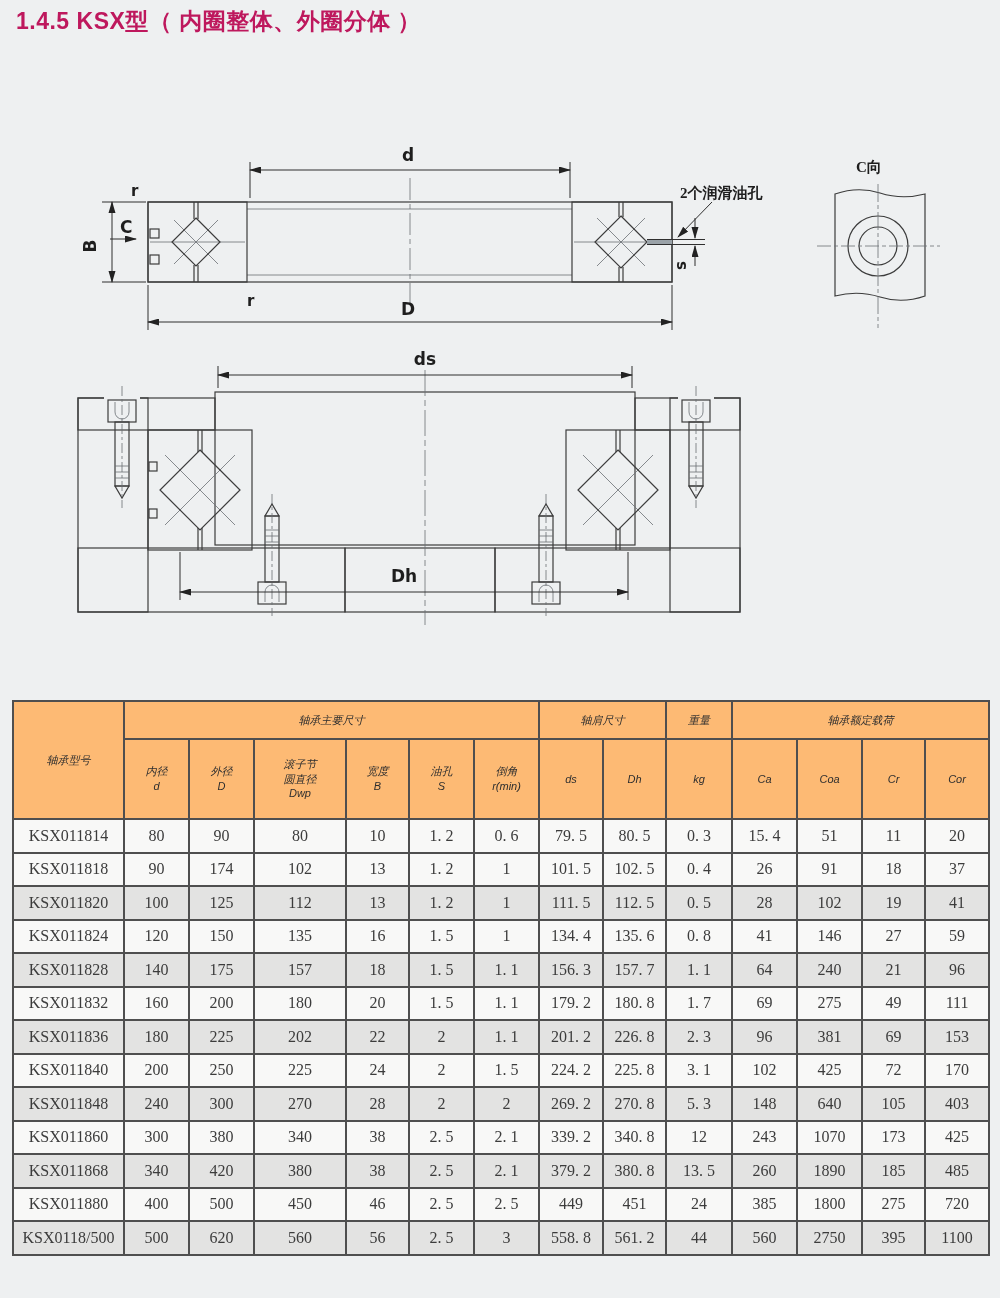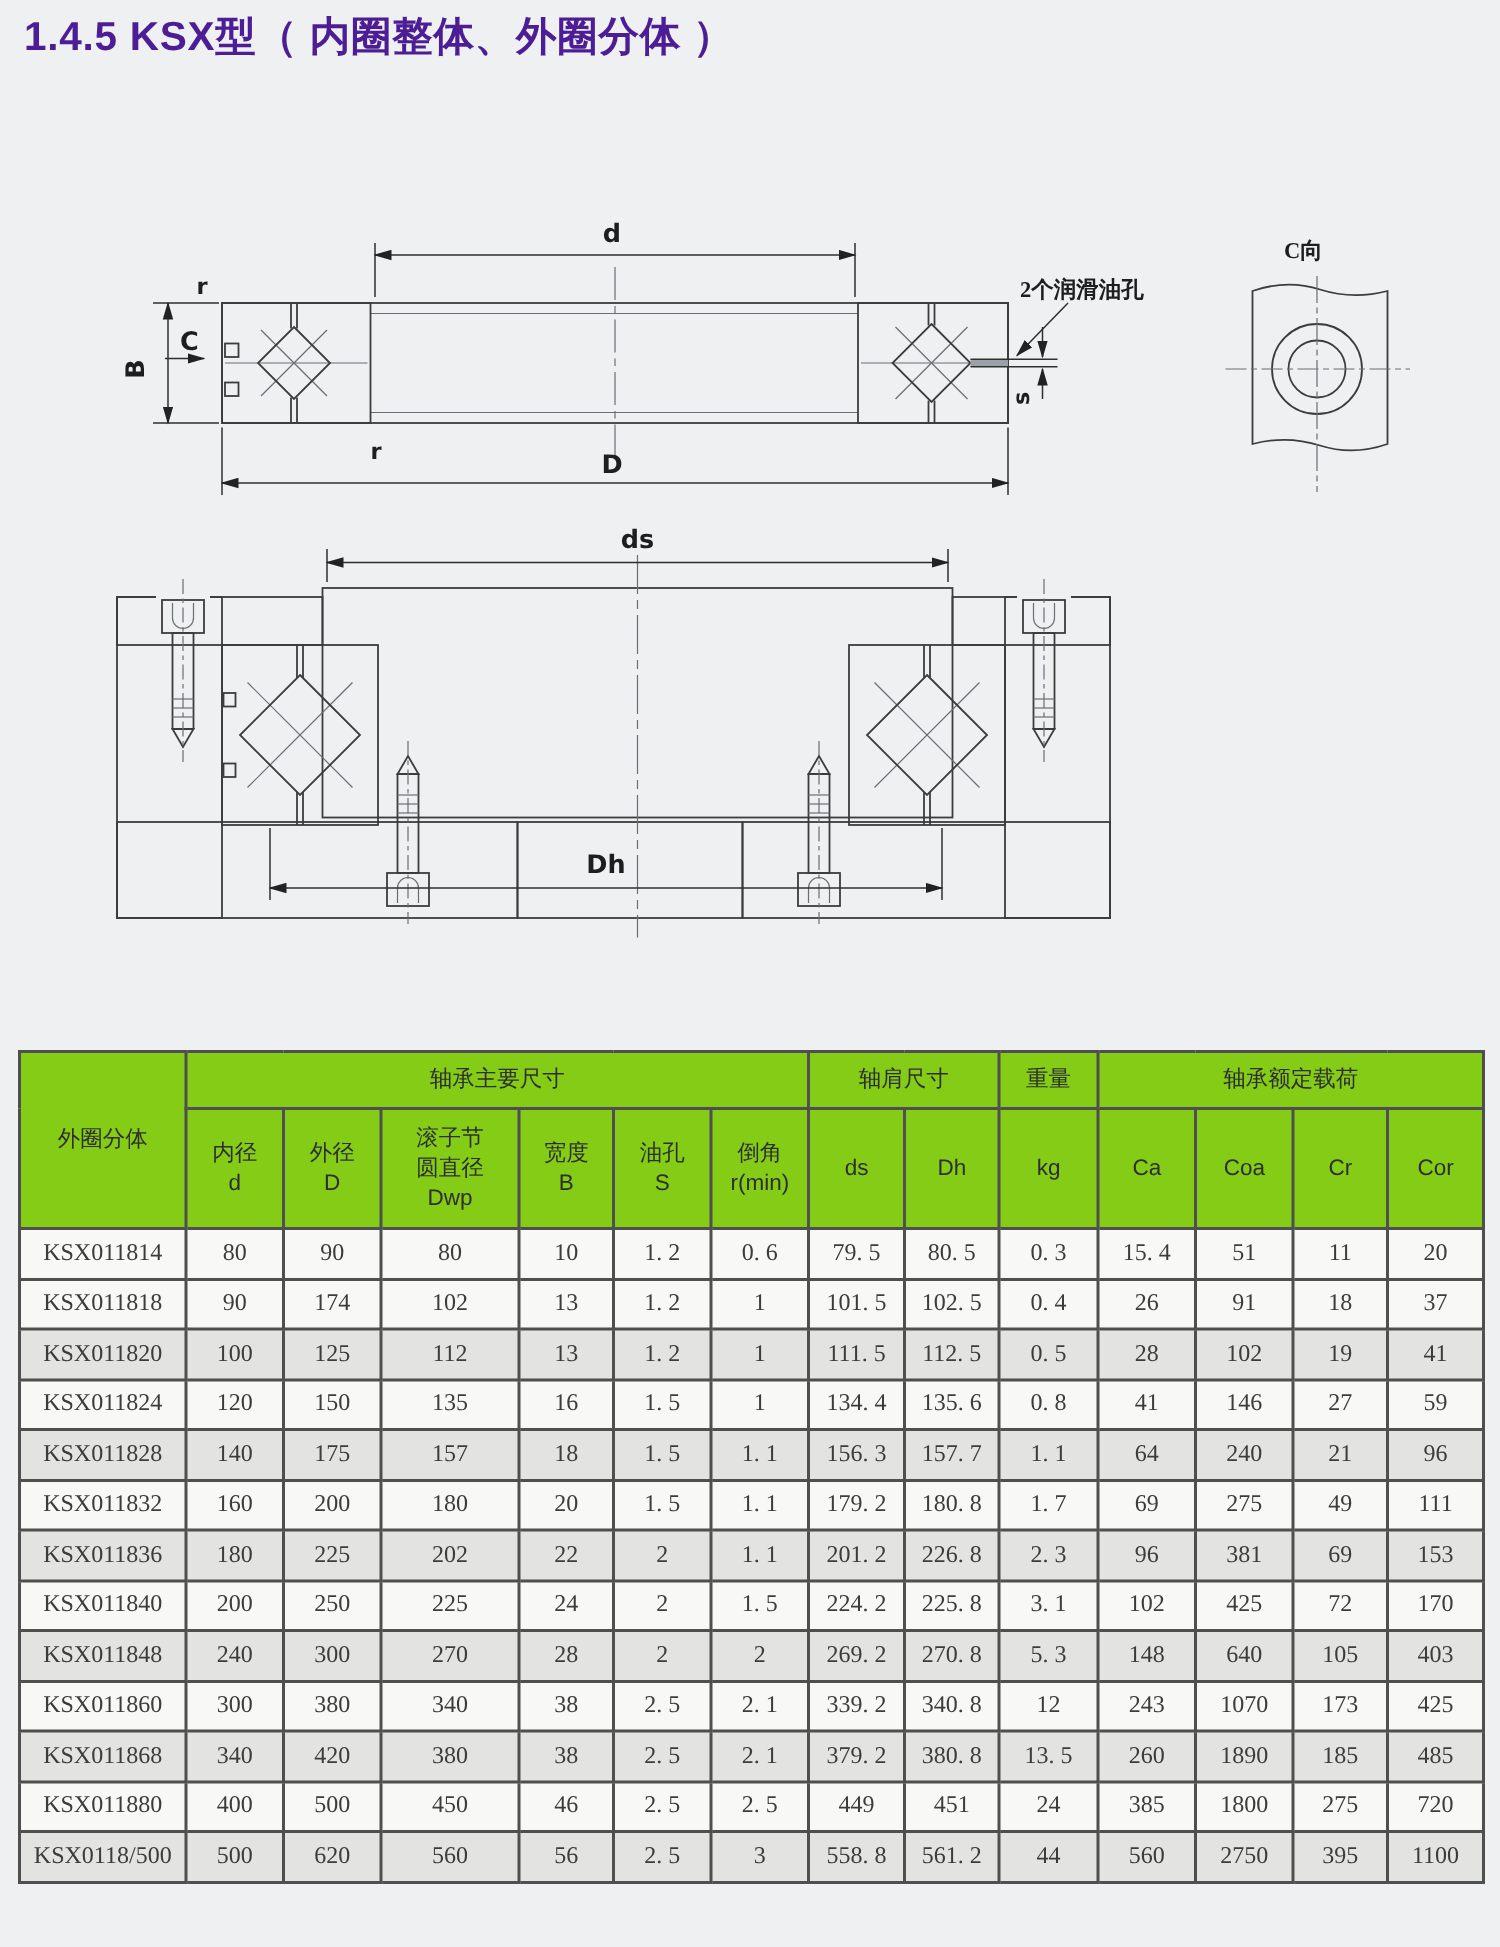--- a/index.html
+++ b/index.html
@@ -3,35 +3,35 @@
 <meta charset="utf-8">
 <style>
   html,body{margin:0;padding:0;}
   body{
     width:1000px;height:1298px;position:relative;overflow:hidden;
     background:#eef0f1;
     font-family:"Liberation Sans", sans-serif;
   }
   .title{
     position:absolute;left:16px;top:6px;
-    font-size:27px;font-weight:bold;color:#4c1d95;letter-spacing:.5px;
+    font-size:23px;font-weight:bold;color:#be185d;letter-spacing:.5px;
   }
   .drawings{position:absolute;left:0;top:130px;width:1000px;height:510px;}
 
   
   table.spec{
     position:absolute;left:12px;top:700px;width:976px;
     border-collapse:collapse;table-layout:fixed;
   }
   table.spec th, table.spec td{
     border:2px solid #4f4f4f;text-align:center;vertical-align:middle;padding:0;
   }
   table.spec thead th{
-    background:#84cc16;color:#2e2e2e;font-weight:normal;
-    font-size:15px;line-height:1.35;white-space:pre-line;
+    background:#fdba74;color:#2e2e2e;font-weight:normal;
+    font-size:11px;line-height:1.35;white-space:pre-line;font-style:italic;
   }
   thead tr.gh th{height:36px;}
   thead tr.sh th{height:78px;}
   table.spec tbody td{
     height:31.5px;background:#f8f8f7;color:#3c3c3c;
     font-family:"Liberation Serif","DejaVu Serif",serif;font-size:16px;
   }
   table.spec tbody tr:nth-child(2n+3) td{background:#e3e3e2;}
 
   
@@ -247,21 +247,21 @@
       <col style="width:64px">
     <col style="width:63px">
       <col style="width:66px">
       <col style="width:65px">
       <col style="width:65px">
     <col style="width:63px">
       <col style="width:64px">
   </colgroup>
   <thead>
     <tr class="gh">
-      <th rowspan="2">外圈分体</th>
+      <th rowspan="2">轴承型号</th>
       <th colspan="6">轴承主要尺寸</th>
       <th colspan="2">轴肩尺寸</th>
       <th>重量</th>
       <th colspan="4">轴承额定载荷</th>
     </tr>
     <tr class="sh">
       <th>内径
 d</th>
       <th>外径
 D</th>

